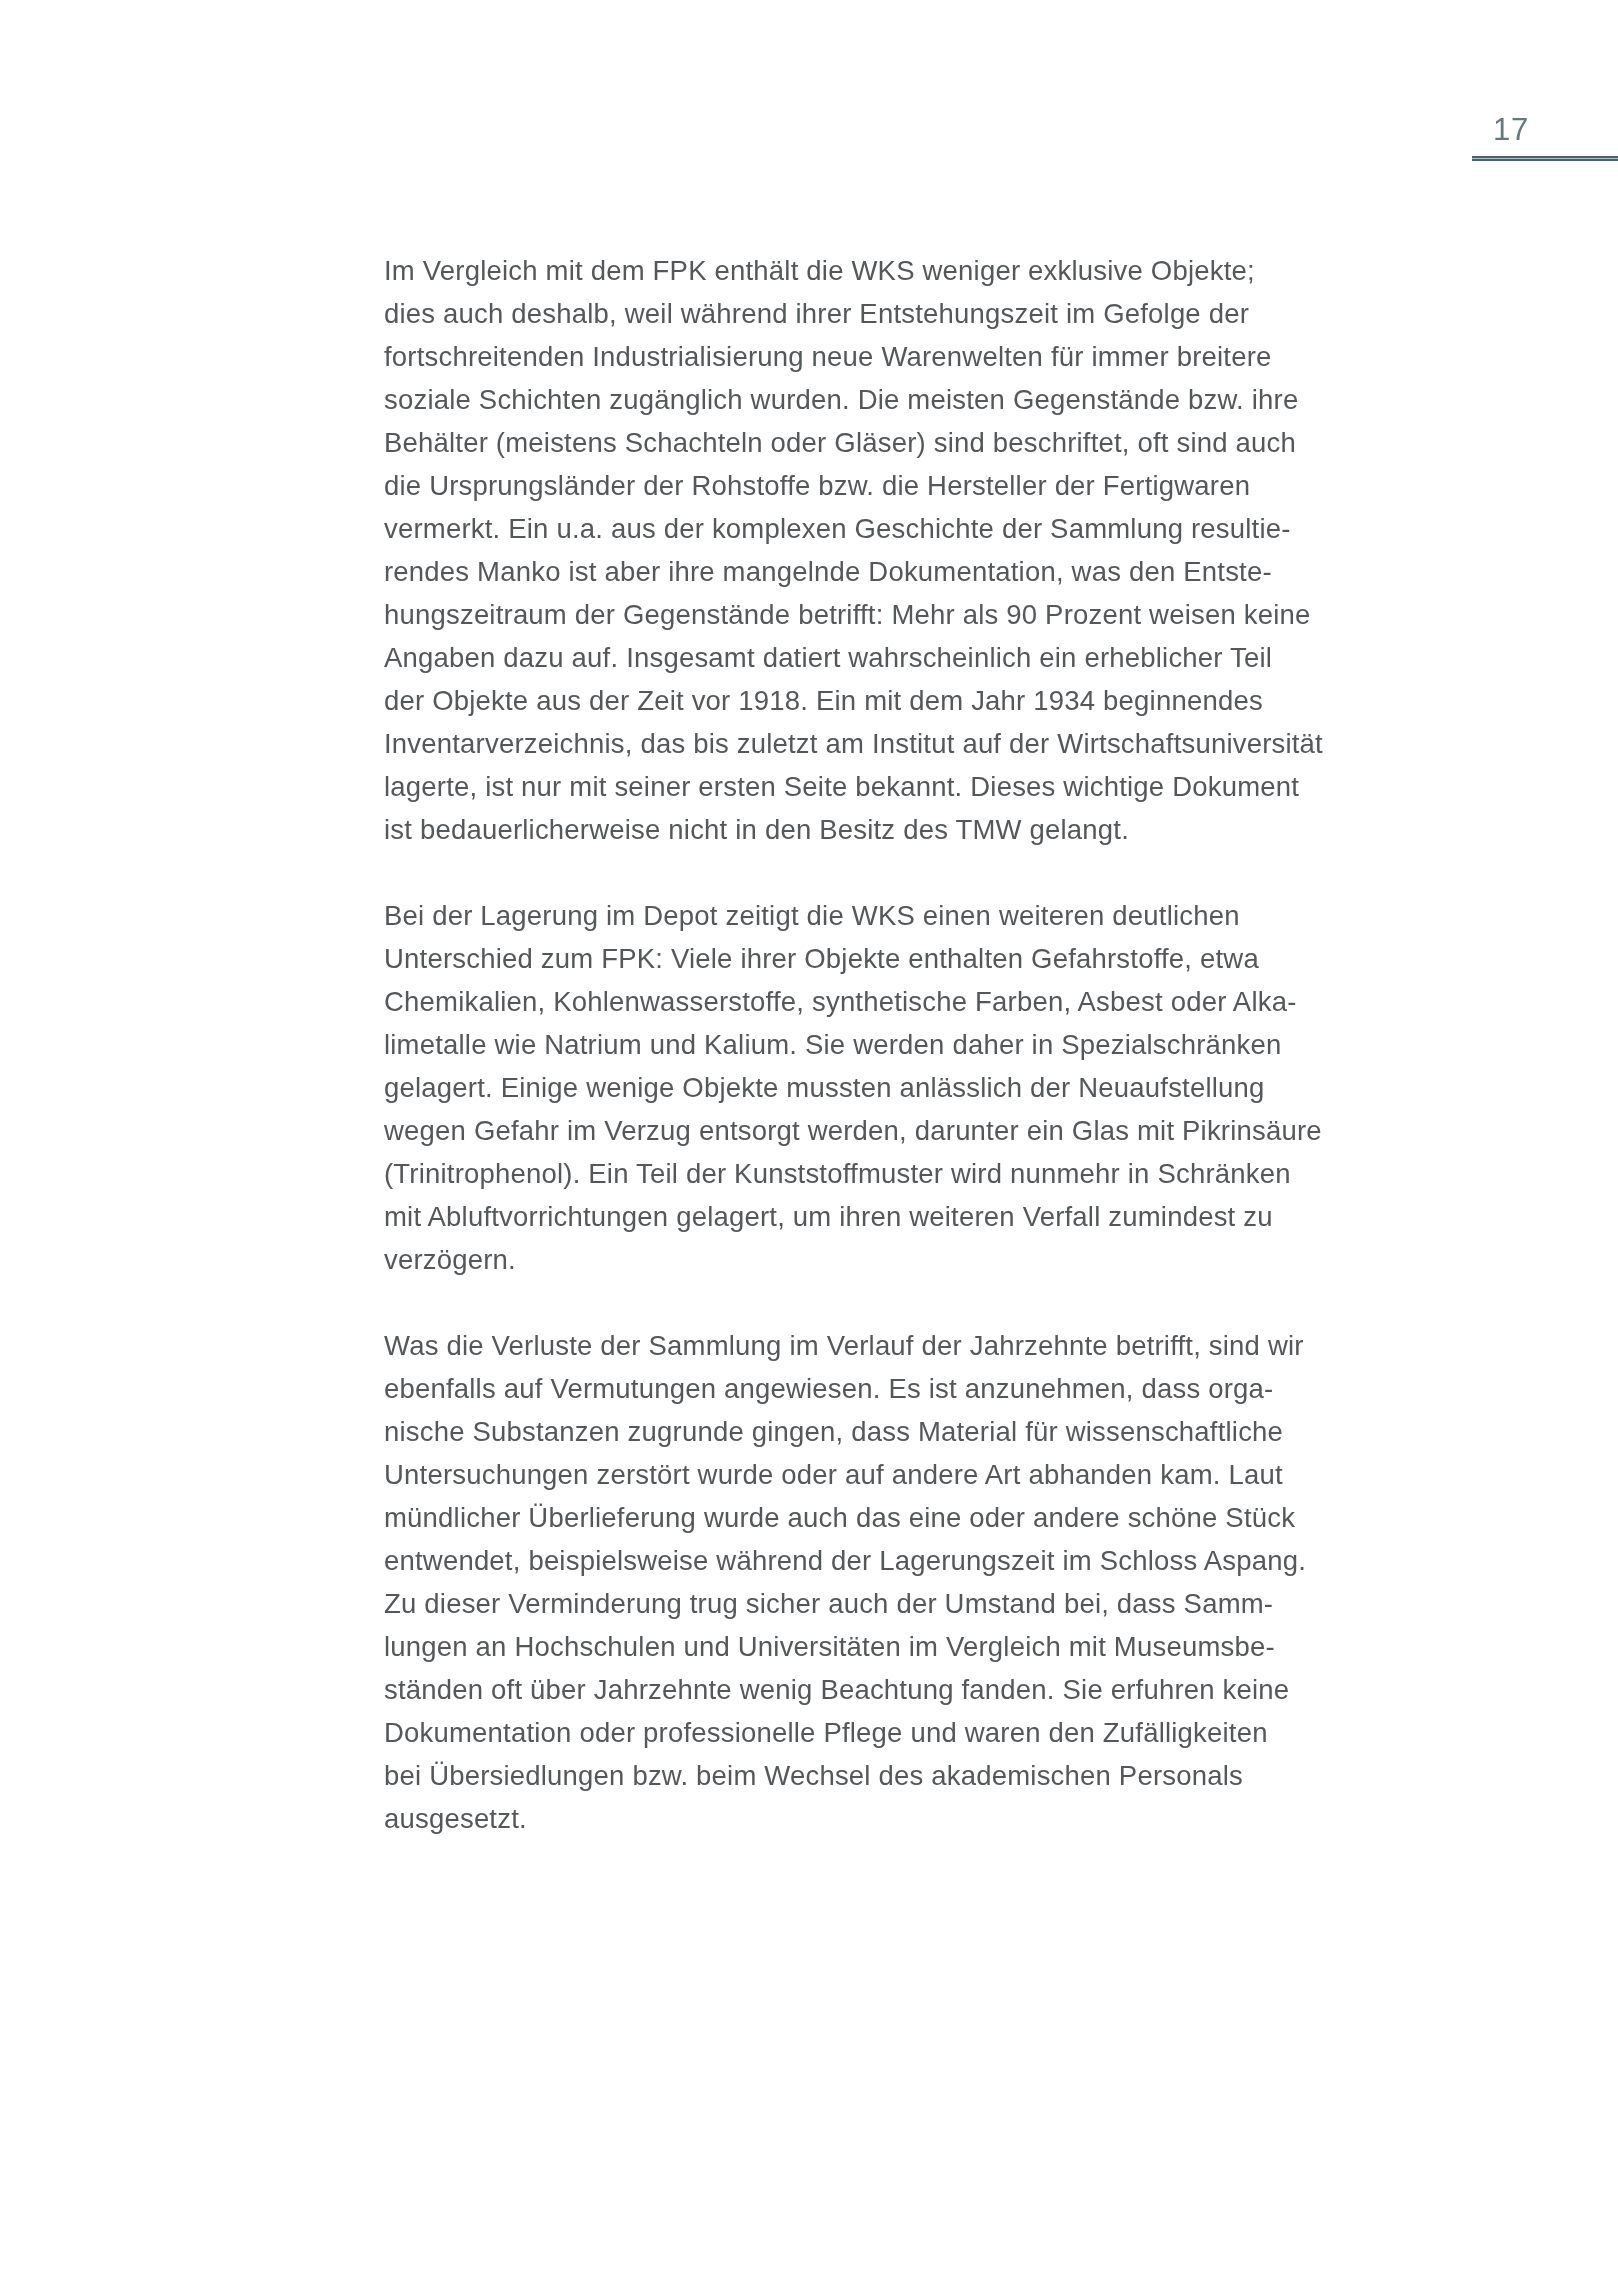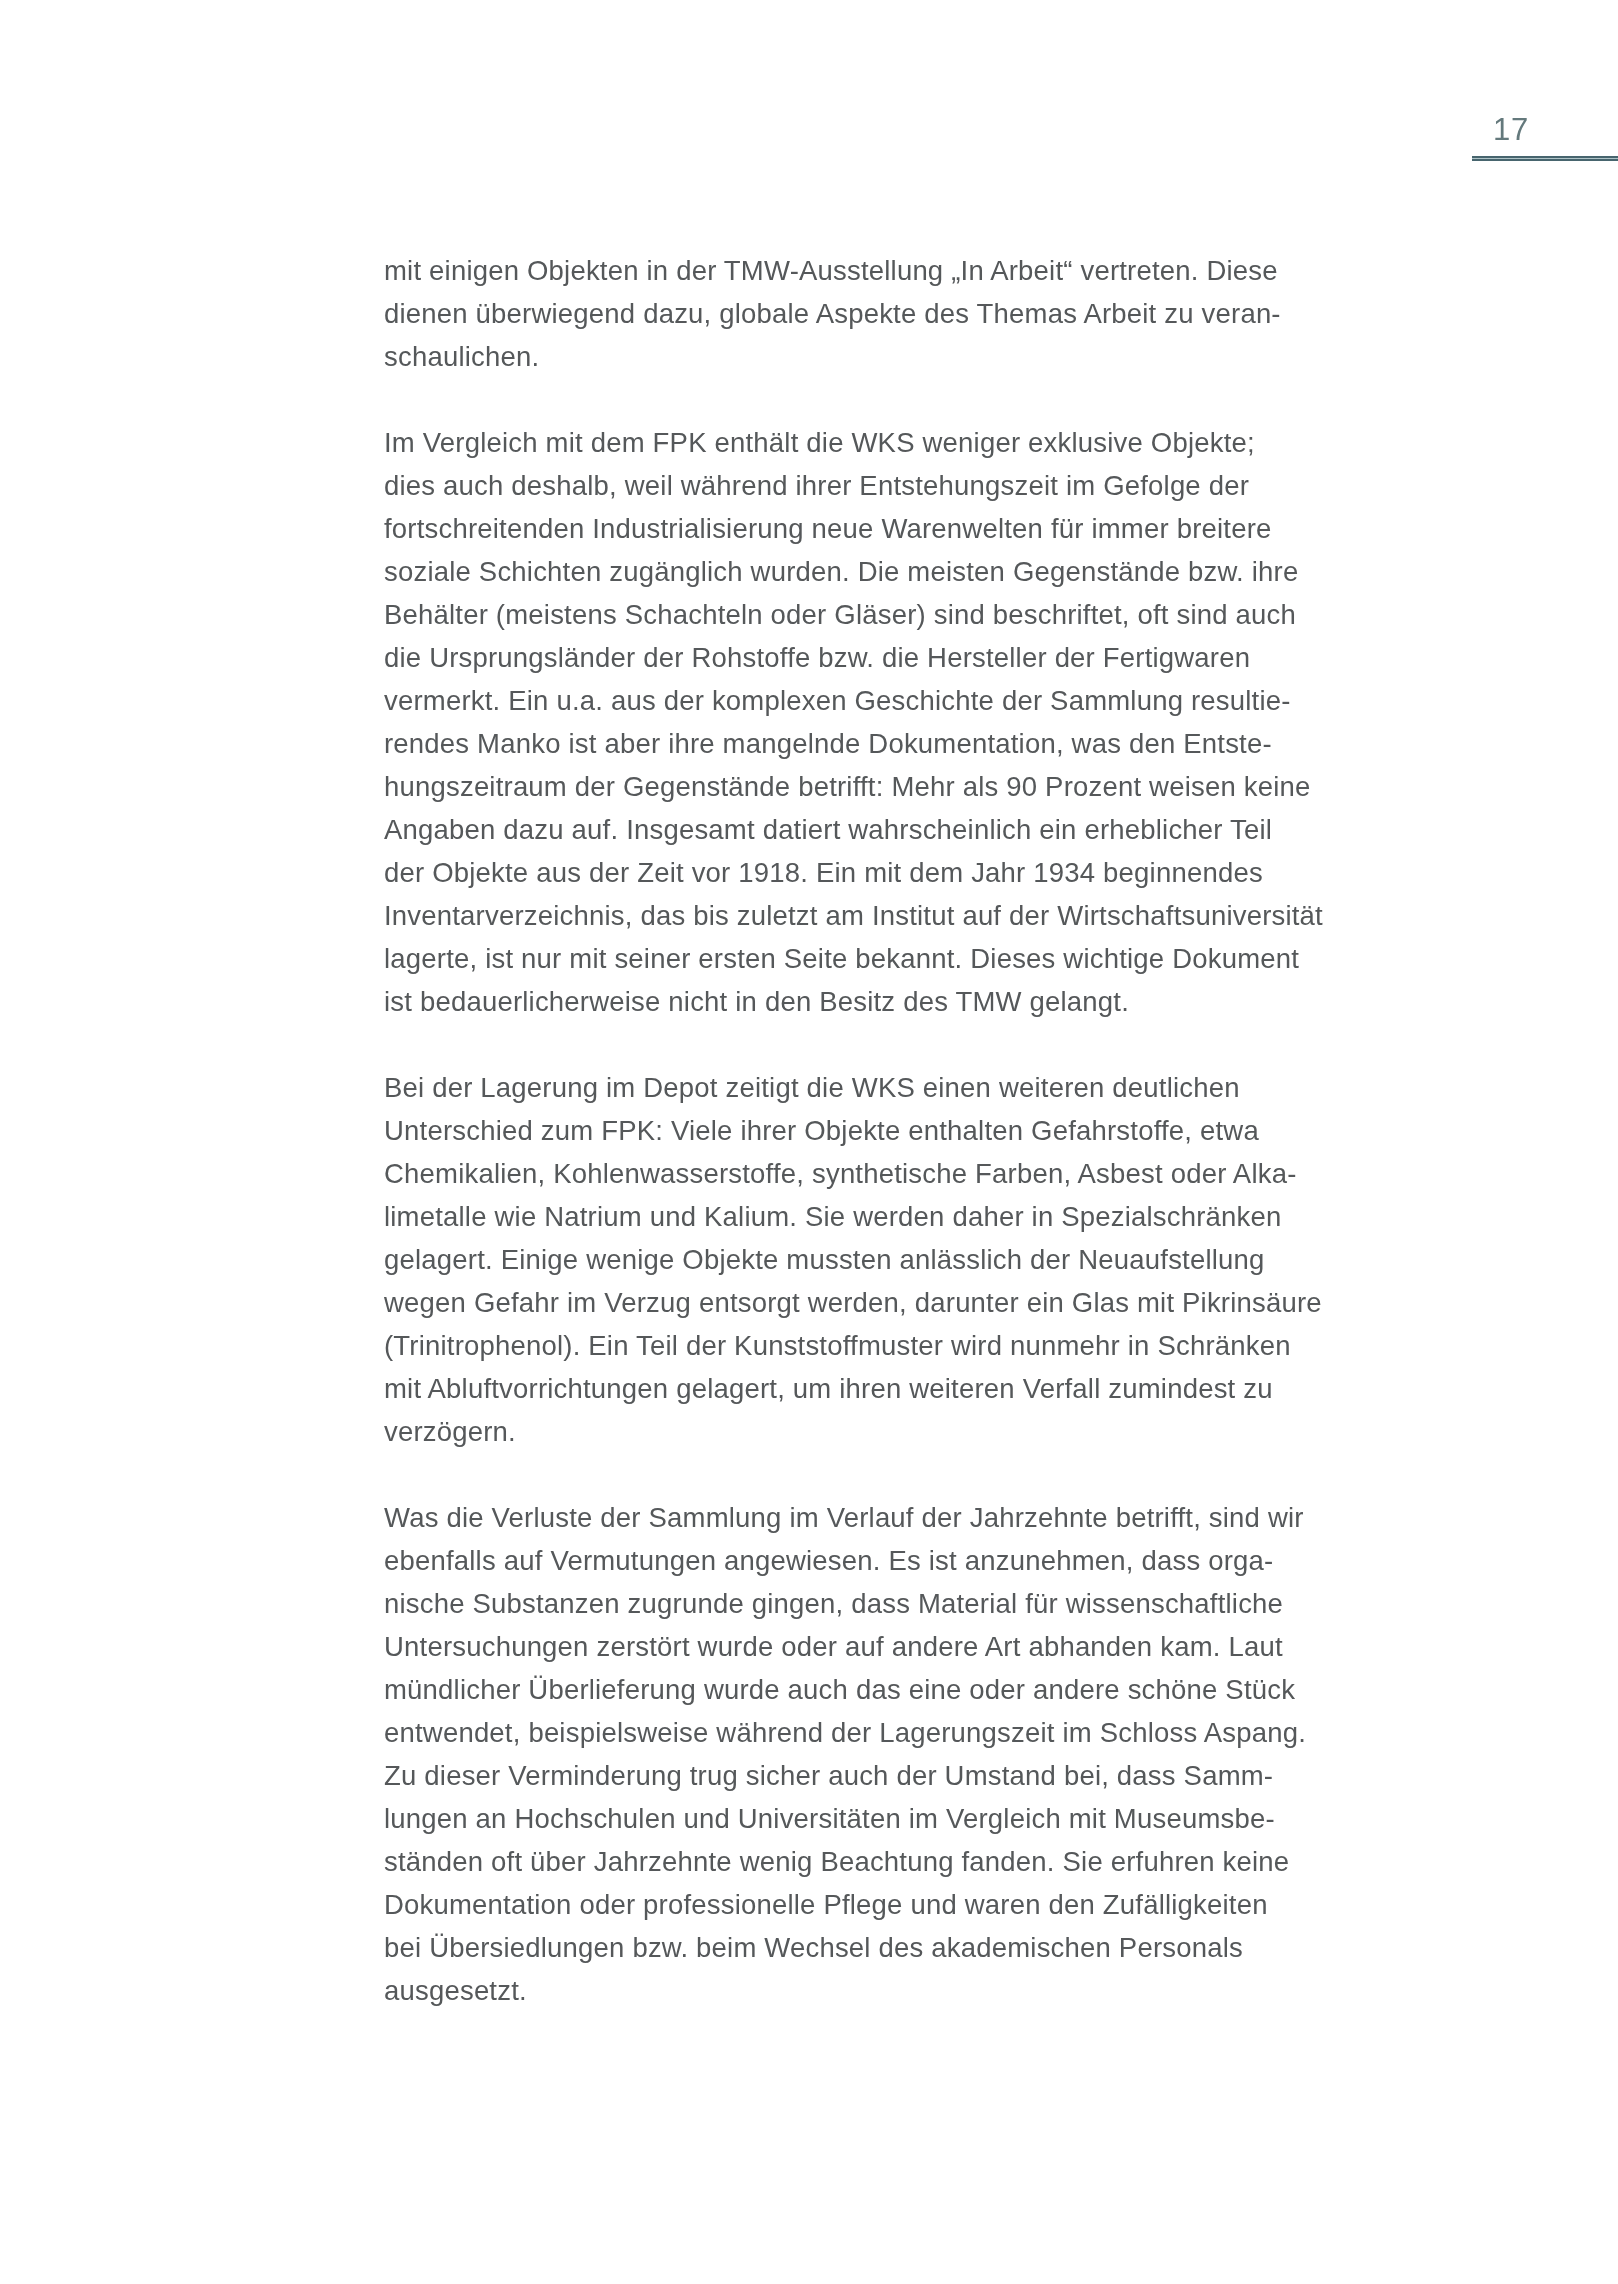--- a/index.html
+++ b/index.html
@@ -58,23 +58,20 @@
 </head>
 <body>
 
 <div class="page">
 
   <div class="page-number">17</div>
 
   <div class="header-rule"></div>
 
   <main class="body-text" id="body-text">
-      <p class="paragraph">mit einigen Objekten in der TMW-Ausstellung „In Arbeit“ vertreten. Diese
-dienen überwiegend dazu, globale Aspekte des Themas Arbeit zu veran-
-schaulichen.</p>
       <p class="paragraph">Im Vergleich mit dem FPK enthält die WKS weniger exklusive Objekte;
 dies auch deshalb, weil während ihrer Entstehungszeit im Gefolge der
 fortschreitenden Industrialisierung neue Warenwelten für immer breitere
 soziale Schichten zugänglich wurden. Die meisten Gegenstände bzw. ihre
 Behälter (meistens Schachteln oder Gläser) sind beschriftet, oft sind auch
 die Ursprungsländer der Rohstoffe bzw. die Hersteller der Fertigwaren
 vermerkt. Ein u.a. aus der komplexen Geschichte der Sammlung resultie-
 rendes Manko ist aber ihre mangelnde Dokumentation, was den Entste-
 hungszeitraum der Gegenstände betrifft: Mehr als 90 Prozent weisen keine
 Angaben dazu auf. Insgesamt datiert wahrscheinlich ein erheblicher Teil

